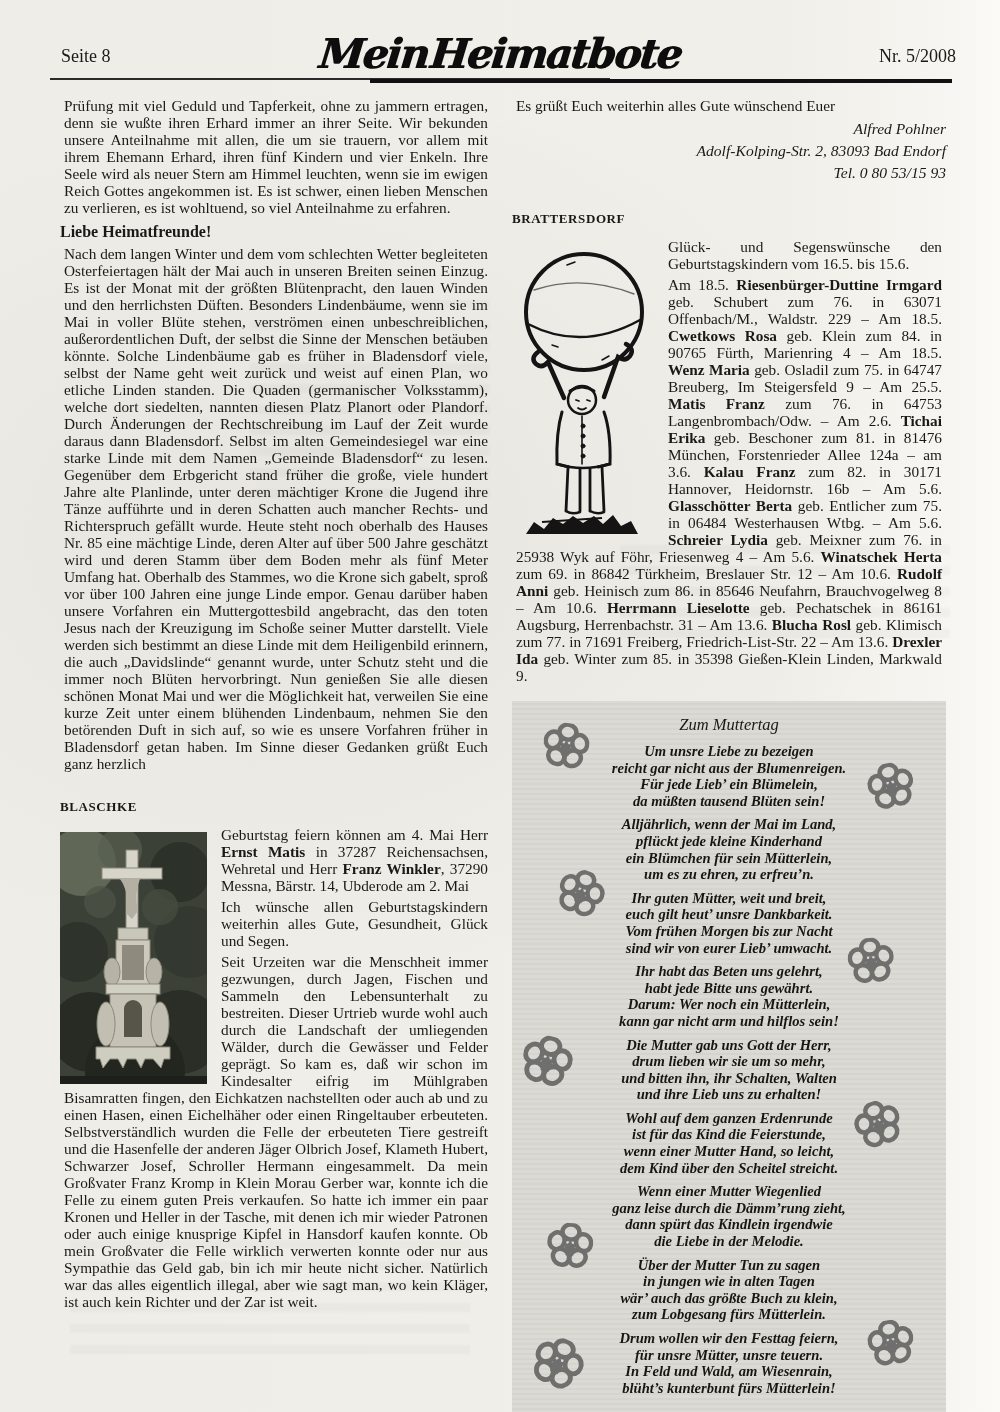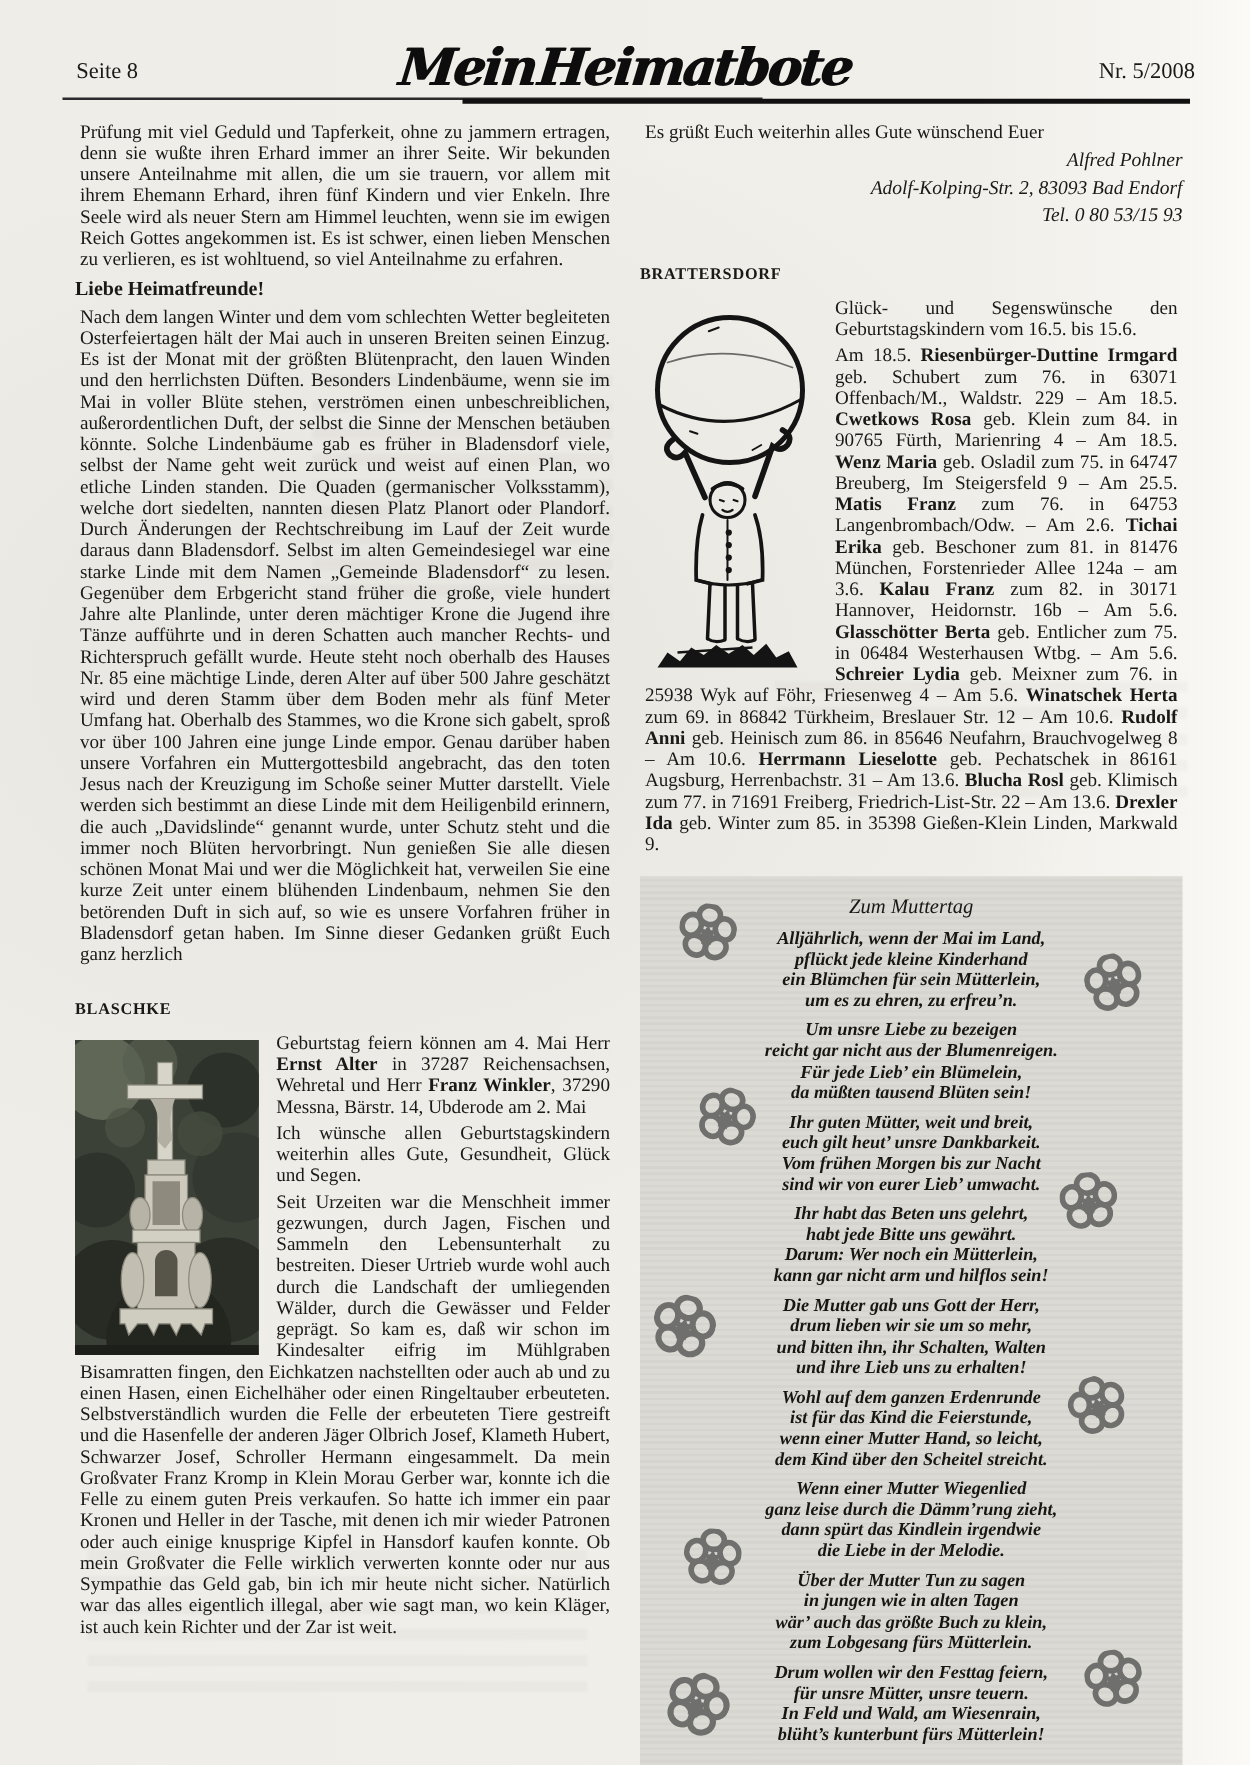--- a/index.html
+++ b/index.html
@@ -128,21 +128,21 @@
         <rect x="46" y="152" width="54" height="10" fill="#d2cfc3"></rect>
         <rect x="50" y="162" width="46" height="53" fill="#c6c3b6"></rect>
         <path d="M64 205 v-28 a9 9 0 0 1 18 0 v28 z" fill="#57544a" stroke="none"></path>
         <ellipse cx="46" cy="192" rx="9" ry="22" fill="#c2bfb2"></ellipse>
         <ellipse cx="100" cy="192" rx="9" ry="22" fill="#c2bfb2"></ellipse>
         <path d="M36 215 h74 v12 h-6 l-3 9 -8-9 h-8 l-4 9 -5-9 h-9 l-4 9 -5-9 h-8 l-7 9 -3-9 h-4 z" fill="#cfccc0"></path>
       </g>
       <rect x="0" y="244" width="147" height="8" fill="#1d201a"></rect>
     </svg>
 
-    <p class="body"><span>Geburtstag feiern können am 4. Mai Herr </span><b>Ernst Alter</b><span> in 37287 Reichensachsen, Wehretal und Herr </span><b>Franz Winkler</b><span>, 37290 Messna, Bärstr. 14, Ubderode am 2. Mai</span></p>
+    <p class="body"><span>Geburtstag feiern können am 4. Mai Herr </span><b>Ernst Matis</b><span> in 37287 Reichensachsen, Wehretal und Herr </span><b>Franz Winkler</b><span>, 37290 Messna, Bärstr. 14, Ubderode am 2. Mai</span></p>
     <p class="body">Ich wünsche allen Geburtstagskindern weiterhin alles Gute, Gesundheit, Glück und Segen.</p>
 
     <p class="body">Seit Urzeiten war die Menschheit immer gezwungen, durch Jagen, Fischen und Sammeln den Lebensunterhalt zu bestreiten. Dieser Urtrieb wurde wohl auch durch die Landschaft der umliegenden Wälder, durch die Gewässer und Felder geprägt. So kam es, daß wir schon im Kindesalter eifrig im Mühlgraben Bisamratten fingen, den Eichkatzen nachstellten oder auch ab und zu einen Hasen, einen Eichelhäher oder einen Ringeltauber erbeuteten. Selbstverständlich wurden die Felle der erbeuteten Tiere gestreift und die Hasenfelle der anderen Jäger Olbrich Josef, Klameth Hubert, Schwarzer Josef, Schroller Hermann eingesammelt. Da mein Großvater Franz Kromp in Klein Morau Gerber war, konnte ich die Felle zu einem guten Preis verkaufen. So hatte ich immer ein paar Kronen und Heller in der Tasche, mit denen ich mir wieder Patronen oder auch einige knusprige Kipfel in Hansdorf kaufen konnte. Ob mein Großvater die Felle wirklich verwerten konnte oder nur aus Sympathie das Geld gab, bin ich mir heute nicht sicher. Natürlich war das alles eigentlich illegal, aber wie sagt man, wo kein Kläger, ist auch kein Richter und der Zar ist weit.</p>
     <div class="clear"></div>
   </div>
 </div>
 
 <div class="col col-right">
   <p class="body">Es grüßt Euch weiterhin alles Gute wünschend Euer</p>
   <p class="sender">Alfred Pohlner<br>Adolf-Kolping-Str. 2, 83093 Bad Endorf<br>Tel. 0 80 53/15 93</p>
@@ -210,22 +210,22 @@
     <svg class="flower f8" viewBox="0 0 46 46">
         <use href="#flower-sym"></use>
       </svg>
     <svg class="flower f9" viewBox="0 0 46 46">
         <use href="#flower-sym"></use>
       </svg>
 
     <div class="poem-body">
       <div class="poem-title">Zum Muttertag</div>
       <div>
+          <div class="stanza">Um unsre Liebe zu bezeigen<br>reicht gar nicht aus der Blumenreigen.<br>Für jede Lieb’ ein Blümelein,<br>da müßten tausend Blüten sein!</div>
           <div class="stanza">Alljährlich, wenn der Mai im Land,<br>pflückt jede kleine Kinderhand<br>ein Blümchen für sein Mütterlein,<br>um es zu ehren, zu erfreu’n.</div>
-          <div class="stanza">Um unsre Liebe zu bezeigen<br>reicht gar nicht aus der Blumenreigen.<br>Für jede Lieb’ ein Blümelein,<br>da müßten tausend Blüten sein!</div>
           <div class="stanza">Ihr guten Mütter, weit und breit,<br>euch gilt heut’ unsre Dankbarkeit.<br>Vom frühen Morgen bis zur Nacht<br>sind wir von eurer Lieb’ umwacht.</div>
           <div class="stanza">Ihr habt das Beten uns gelehrt,<br>habt jede Bitte uns gewährt.<br>Darum: Wer noch ein Mütterlein,<br>kann gar nicht arm und hilflos sein!</div>
           <div class="stanza">Die Mutter gab uns Gott der Herr,<br>drum lieben wir sie um so mehr,<br>und bitten ihn, ihr Schalten, Walten<br>und ihre Lieb uns zu erhalten!</div>
           <div class="stanza">Wohl auf dem ganzen Erdenrunde<br>ist für das Kind die Feierstunde,<br>wenn einer Mutter Hand, so leicht,<br>dem Kind über den Scheitel streicht.</div>
           <div class="stanza">Wenn einer Mutter Wiegenlied<br>ganz leise durch die Dämm’rung zieht,<br>dann spürt das Kindlein irgendwie<br>die Liebe in der Melodie.</div>
           <div class="stanza">Über der Mutter Tun zu sagen<br>in jungen wie in alten Tagen<br>wär’ auch das größte Buch zu klein,<br>zum Lobgesang fürs Mütterlein.</div>
           <div class="stanza">Drum wollen wir den Festtag feiern,<br>für unsre Mütter, unsre teuern.<br>In Feld und Wald, am Wiesenrain,<br>blüht’s kunterbunt fürs Mütterlein!</div>
         </div>
 
     </div>

